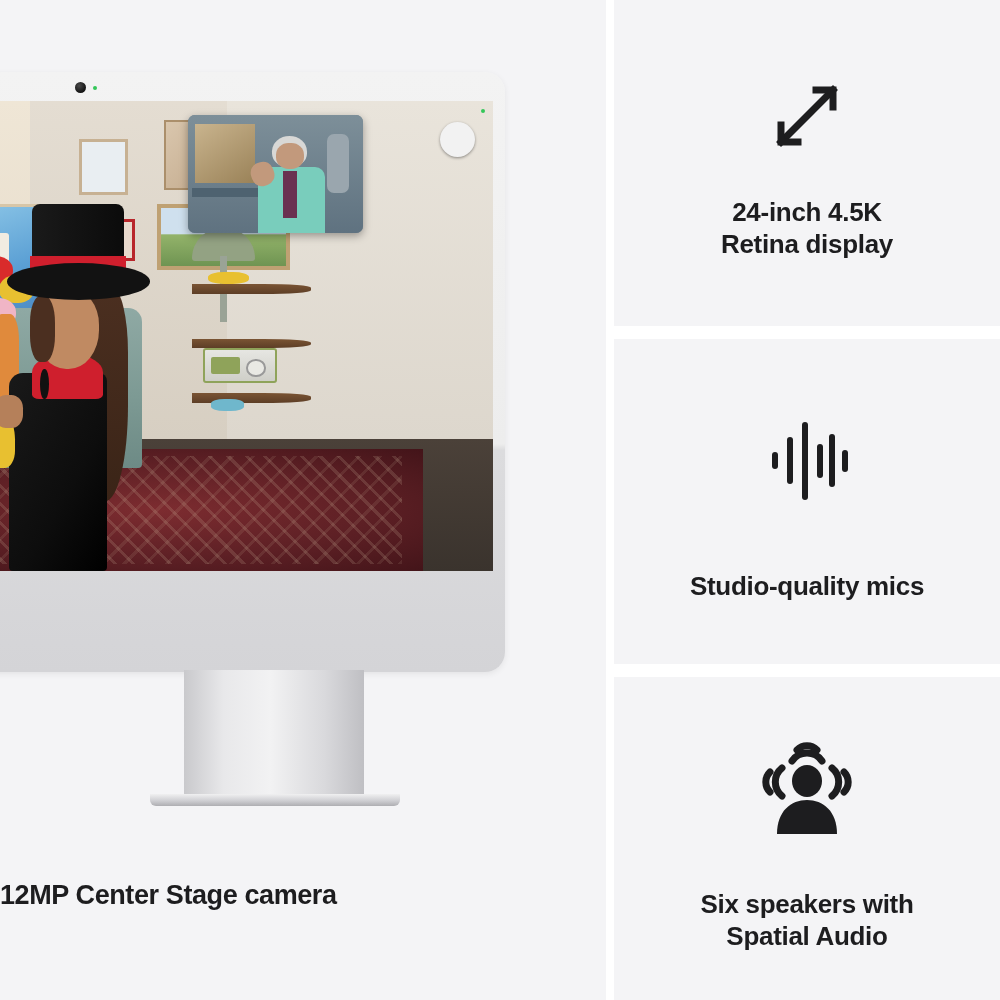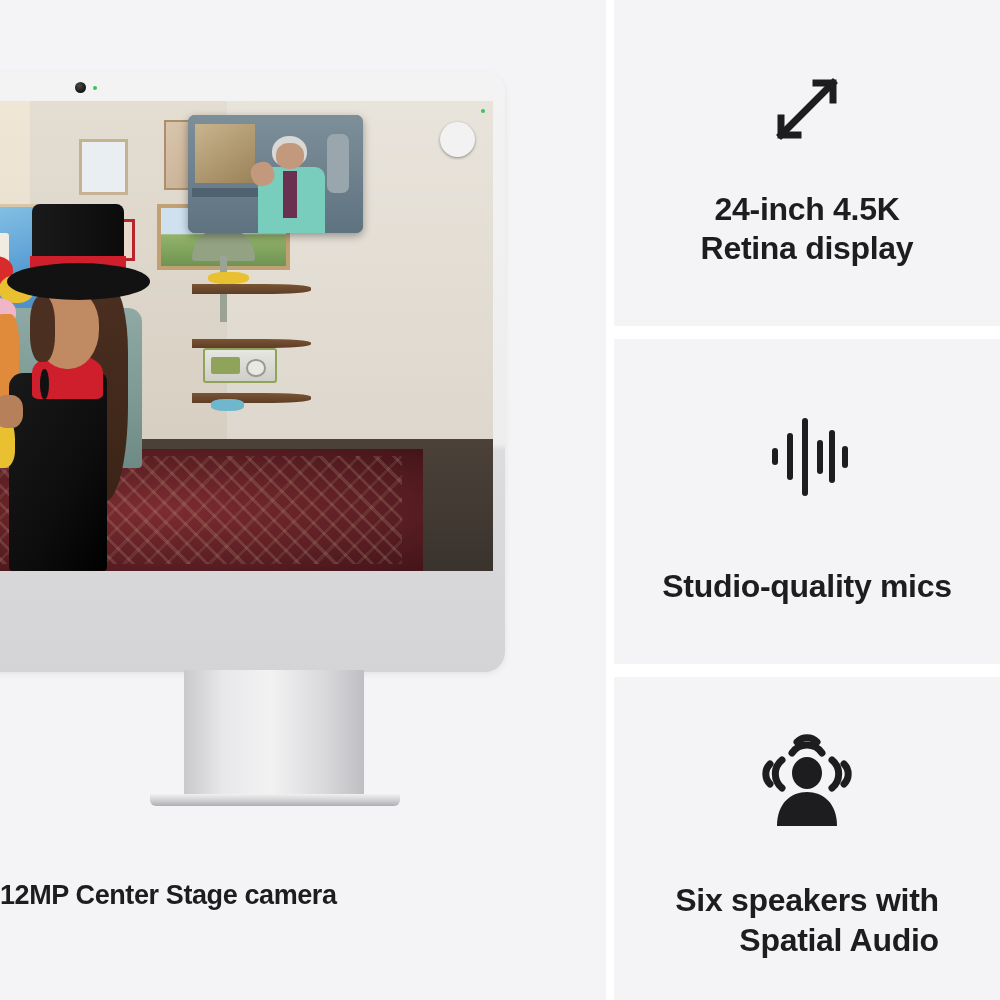--- a/index.html
+++ b/index.html
@@ -208,34 +208,34 @@
   .card.c1 { top:0;   height:326px; }
   .card.c2 { top:339px; height:325px; }
   .card.c3 { top:677px; height:323px; }
 
   .card-icon {
     display:flex; align-items:center; justify-content:center;
     width:110px; height:110px;
   }
   .card-label {
     margin-top:18px;
-    font-size:32px;
+    font-size:26px;
     font-weight:700;
     letter-spacing:-0.3px;
     line-height:1.22;
     text-align:center;
     color:#1d1d1f;
     white-space:pre-line;
   }
   .c1 .card-icon { margin-top:-4px; }
   .c1 .card-label { margin-top:26px; }
   .c2 .card-icon { margin-top:4px; }
   .c2 .card-label { margin-top:56px; }
   .c3 .card-icon { margin-top:6px; }
-  .c3 .card-label { margin-top:48px;text-align:right; }
+  .c3 .card-label { margin-top:48px; }
 </style>
 </head>
 <body>
 
 <div class="page">
 
   <div class="left-panel">
 
     <div class="imac">
       <div class="imac-frame"></div>

